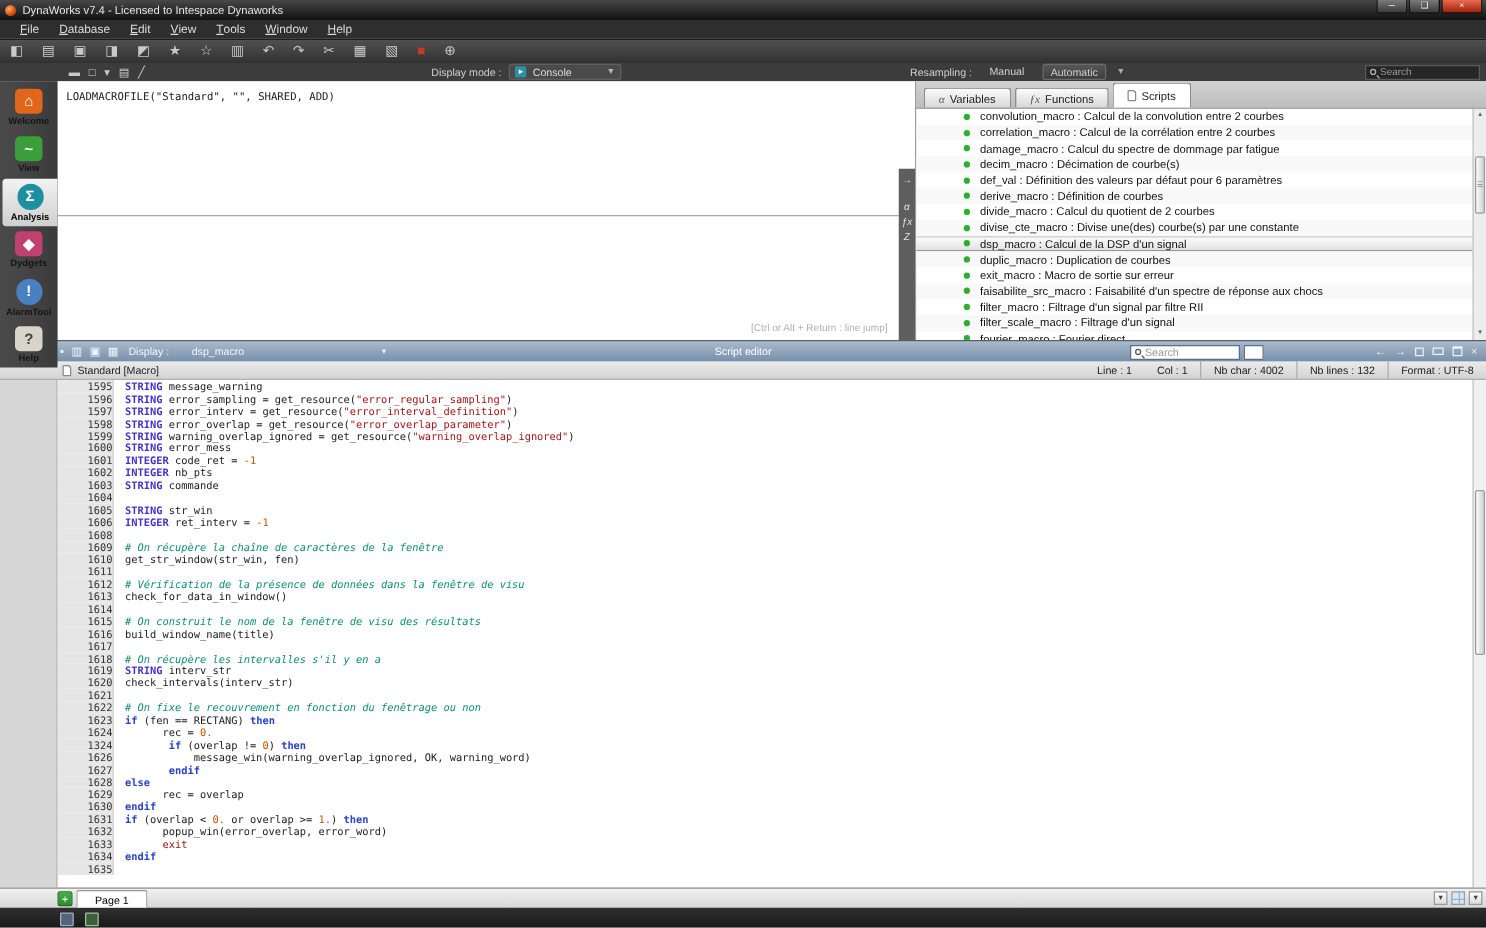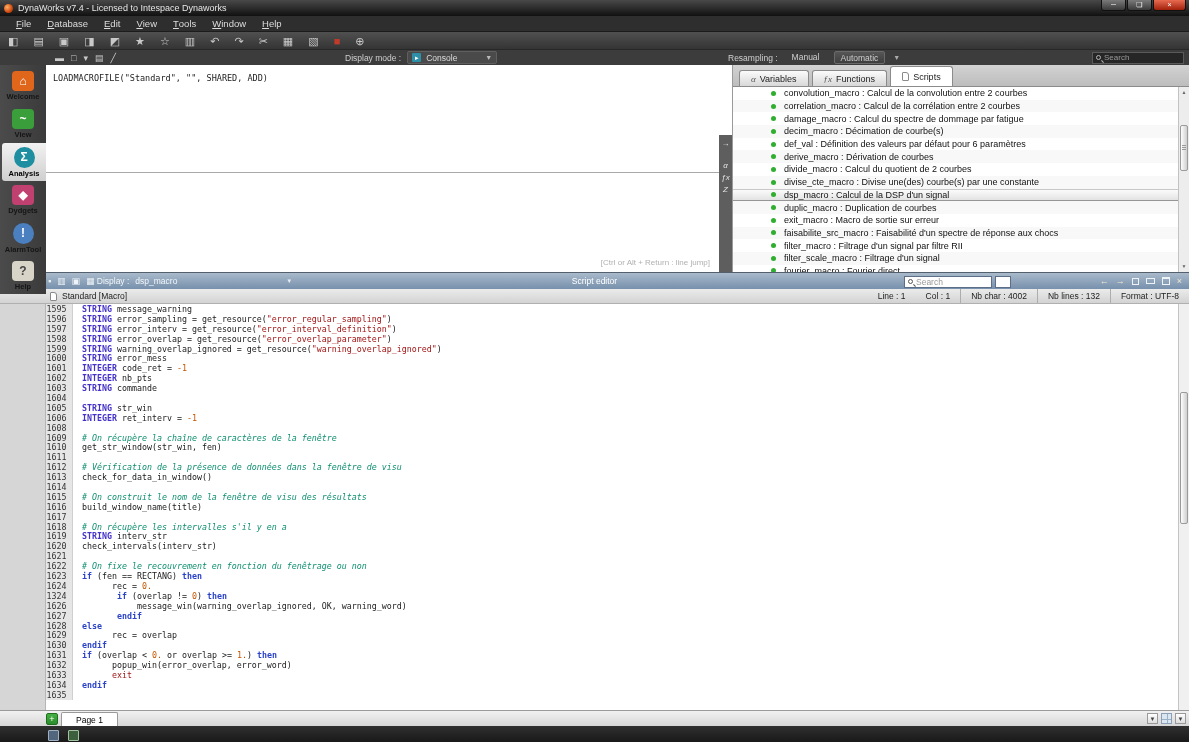--- a/index.html
+++ b/index.html
@@ -103,21 +103,21 @@
   .pthumb { position:absolute; left:1px; width:8px; top:38px; height:46px;
     background:linear-gradient(90deg,#fdfdfd,#cfcfcf); border:1px solid #9a9a9a; border-radius:2px; }
   .pthumb:after { content:""; position:absolute; left:1px; right:1px; top:19px; height:5px;
     background:repeating-linear-gradient(#9a9a9a 0 1px, transparent 1px 2px); }
 
   
   .edheader { height:17px; background:linear-gradient(#a9bacb,#7790ac);
     border-top:1px solid #55606e; position:relative; display:flex; align-items:center;
     padding-left:48px; color:#fff; font-size:8.5px; }
   .eh-icons { display:flex; gap:6px; color:#eef3f8; font-size:9px; }
-  .eh-display { margin-left:2px; display:flex; gap:6px; align-items:flex-start; color:#f2f6fa; }
+  .eh-display { margin-left:8px; display:flex; gap:18px; align-items:flex-start; color:#f2f6fa; }
   .eh-caret { font-size:7px; margin-left:110px; color:#e8eef5; }
   .eh-title { position:absolute; left:0; right:0; text-align:center; color:#fff; font-size:8.5px; }
   .eh-search { position:absolute; right:197px; top:2.5px; width:88px; height:12px; background:#fff;
     border:1px solid #5c6f86; display:flex; align-items:center; gap:3px; padding:0 3px;
     color:#999; z-index:2; }
   .eh-search .mag, .eh-search .mag:after { border-color:#555; background-color:transparent; }
   .eh-search .mag:after { background:#555; }
   .eh-searchbtn { position:absolute; right:178px; top:2.5px; width:16px; height:12px;
     background:#fff; border:1px solid #5c6f86; z-index:2; }
   .eh-right { position:absolute; right:7px; display:flex; gap:7px; align-items:center; }
@@ -133,22 +133,22 @@
   .ed-status { margin-left:auto; display:flex; height:100%; align-items:center; }
   .ed-status .seg { padding:0 10px; display:flex; align-items:center; height:100%; }
   .ed-status .seg.box { border-left:1px solid #adadad; }
 
   
   .codearea { height:406px; background:#fff; display:flex; position:relative;
     font-family:"DejaVu Sans Mono", monospace; font-size:8.3px; }
   .code-leftpad { width:46px; background:#d6d6d6; border-right:1px solid #b5b5b5; flex:none; }
   .code-lines { flex:1; overflow:hidden; }
   .code-line { height:9.9px; display:flex; white-space:pre; }
-  .gutter-num { width:27px; flex:none; background:#e6e6e6; color:#333; text-align:center;
-    padding-right:5px; border-right:1px solid #cfcfcf; }
+  .gutter-num { width:45px; flex:none; background:#e6e6e6; color:#333; text-align:right;
+    padding-right:0; border-right:1px solid #cfcfcf; }
   .code-text { padding-left:9px; color:#1a1a1a; }
   .tok-k { color:#4331c8; font-weight:bold; }
   .tok-kc { color:#2b43c8; font-weight:bold; }
   .tok-s { color:#a31515; }
   .tok-n { color:#c45500; }
   .tok-c { color:#0f9070; font-style:italic; }
   .escroll { position:absolute; right:0; top:0; bottom:0; width:11px; background:#f0f0f0;
     border-left:1px solid #c4c4c4; }
   .ethumb { position:absolute; left:1px; width:8px; top:88px; height:132px;
     background:linear-gradient(90deg,#fdfdfd,#cfcfcf); border:1px solid #9a9a9a; border-radius:2px; }
@@ -316,21 +316,21 @@
             <div class="list-item">
               <span class="bullet"></span>
               <span class="li-text">decim_macro : Décimation de courbe(s)</span>
             </div>
             <div class="list-item">
               <span class="bullet"></span>
               <span class="li-text">def_val : Définition des valeurs par défaut pour 6 paramètres</span>
             </div>
             <div class="list-item">
               <span class="bullet"></span>
-              <span class="li-text">derive_macro : Dérivation de courbes</span>
+              <span class="li-text">derive_macro : Définition de courbes</span>
             </div>
             <div class="list-item">
               <span class="bullet"></span>
               <span class="li-text">divide_macro : Calcul du quotient de 2 courbes</span>
             </div>
             <div class="list-item">
               <span class="bullet"></span>
               <span class="li-text">divise_cte_macro : Divise une(des) courbe(s) par une constante</span>
             </div>
             <div class="list-item sel">

